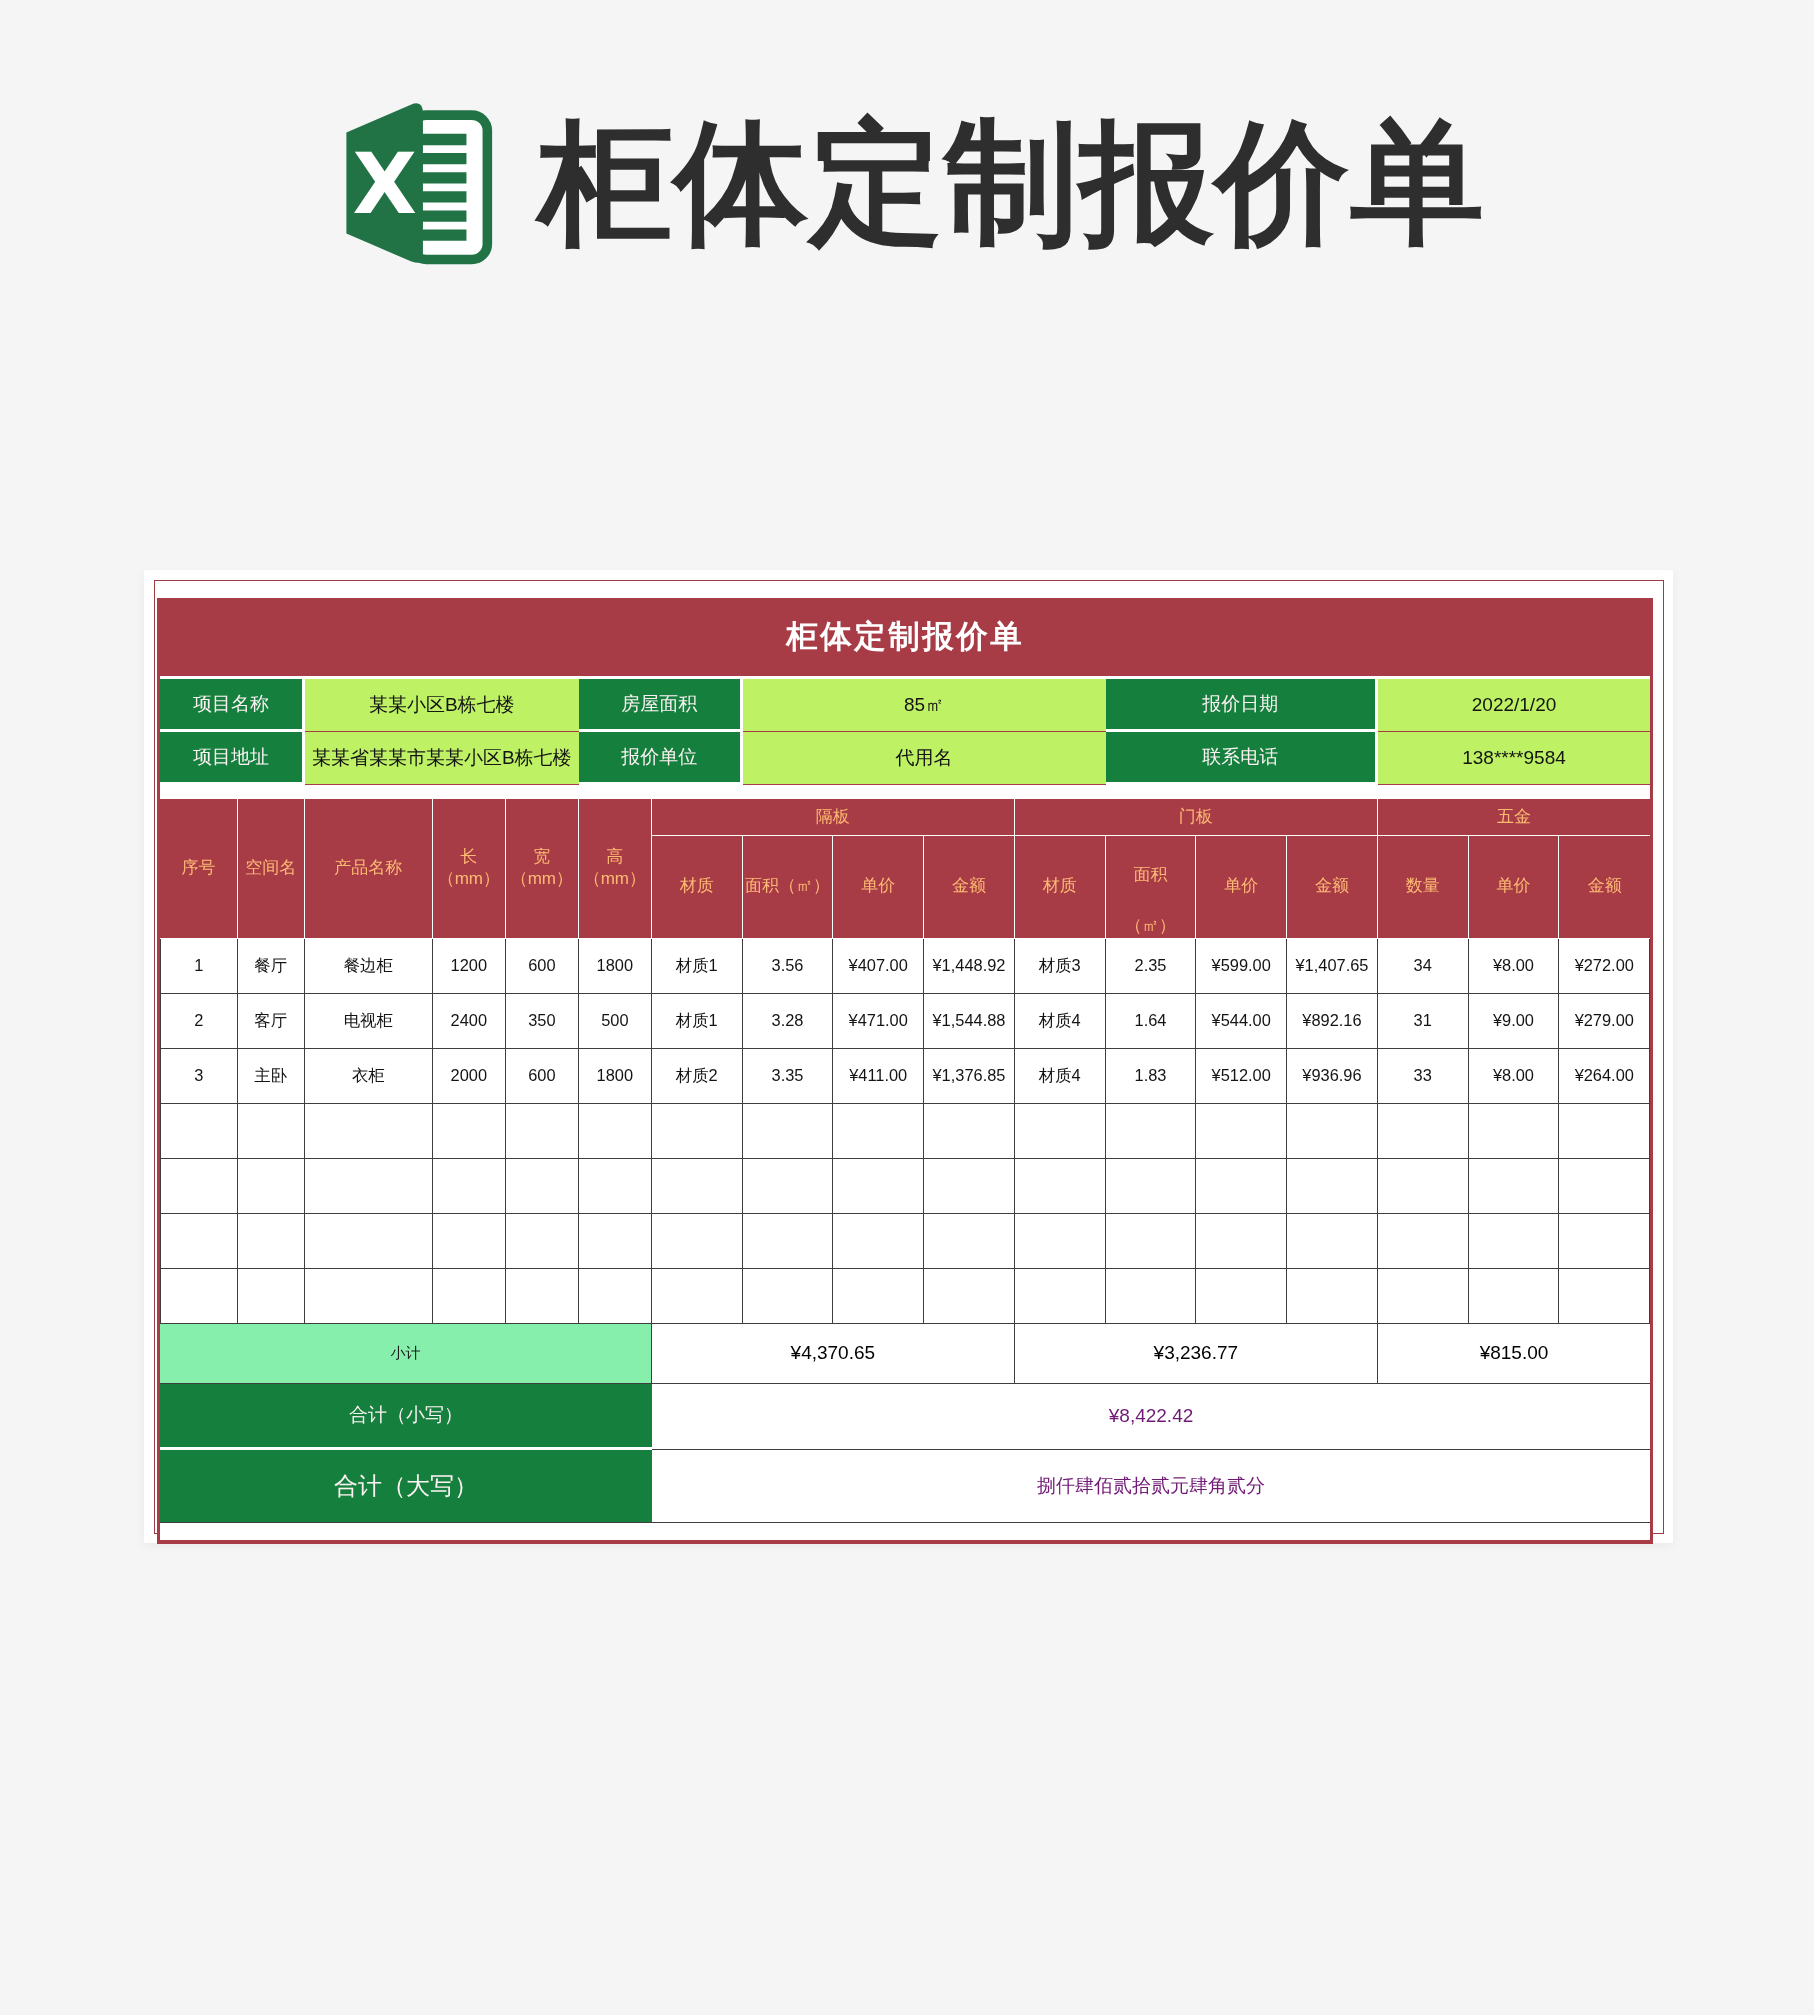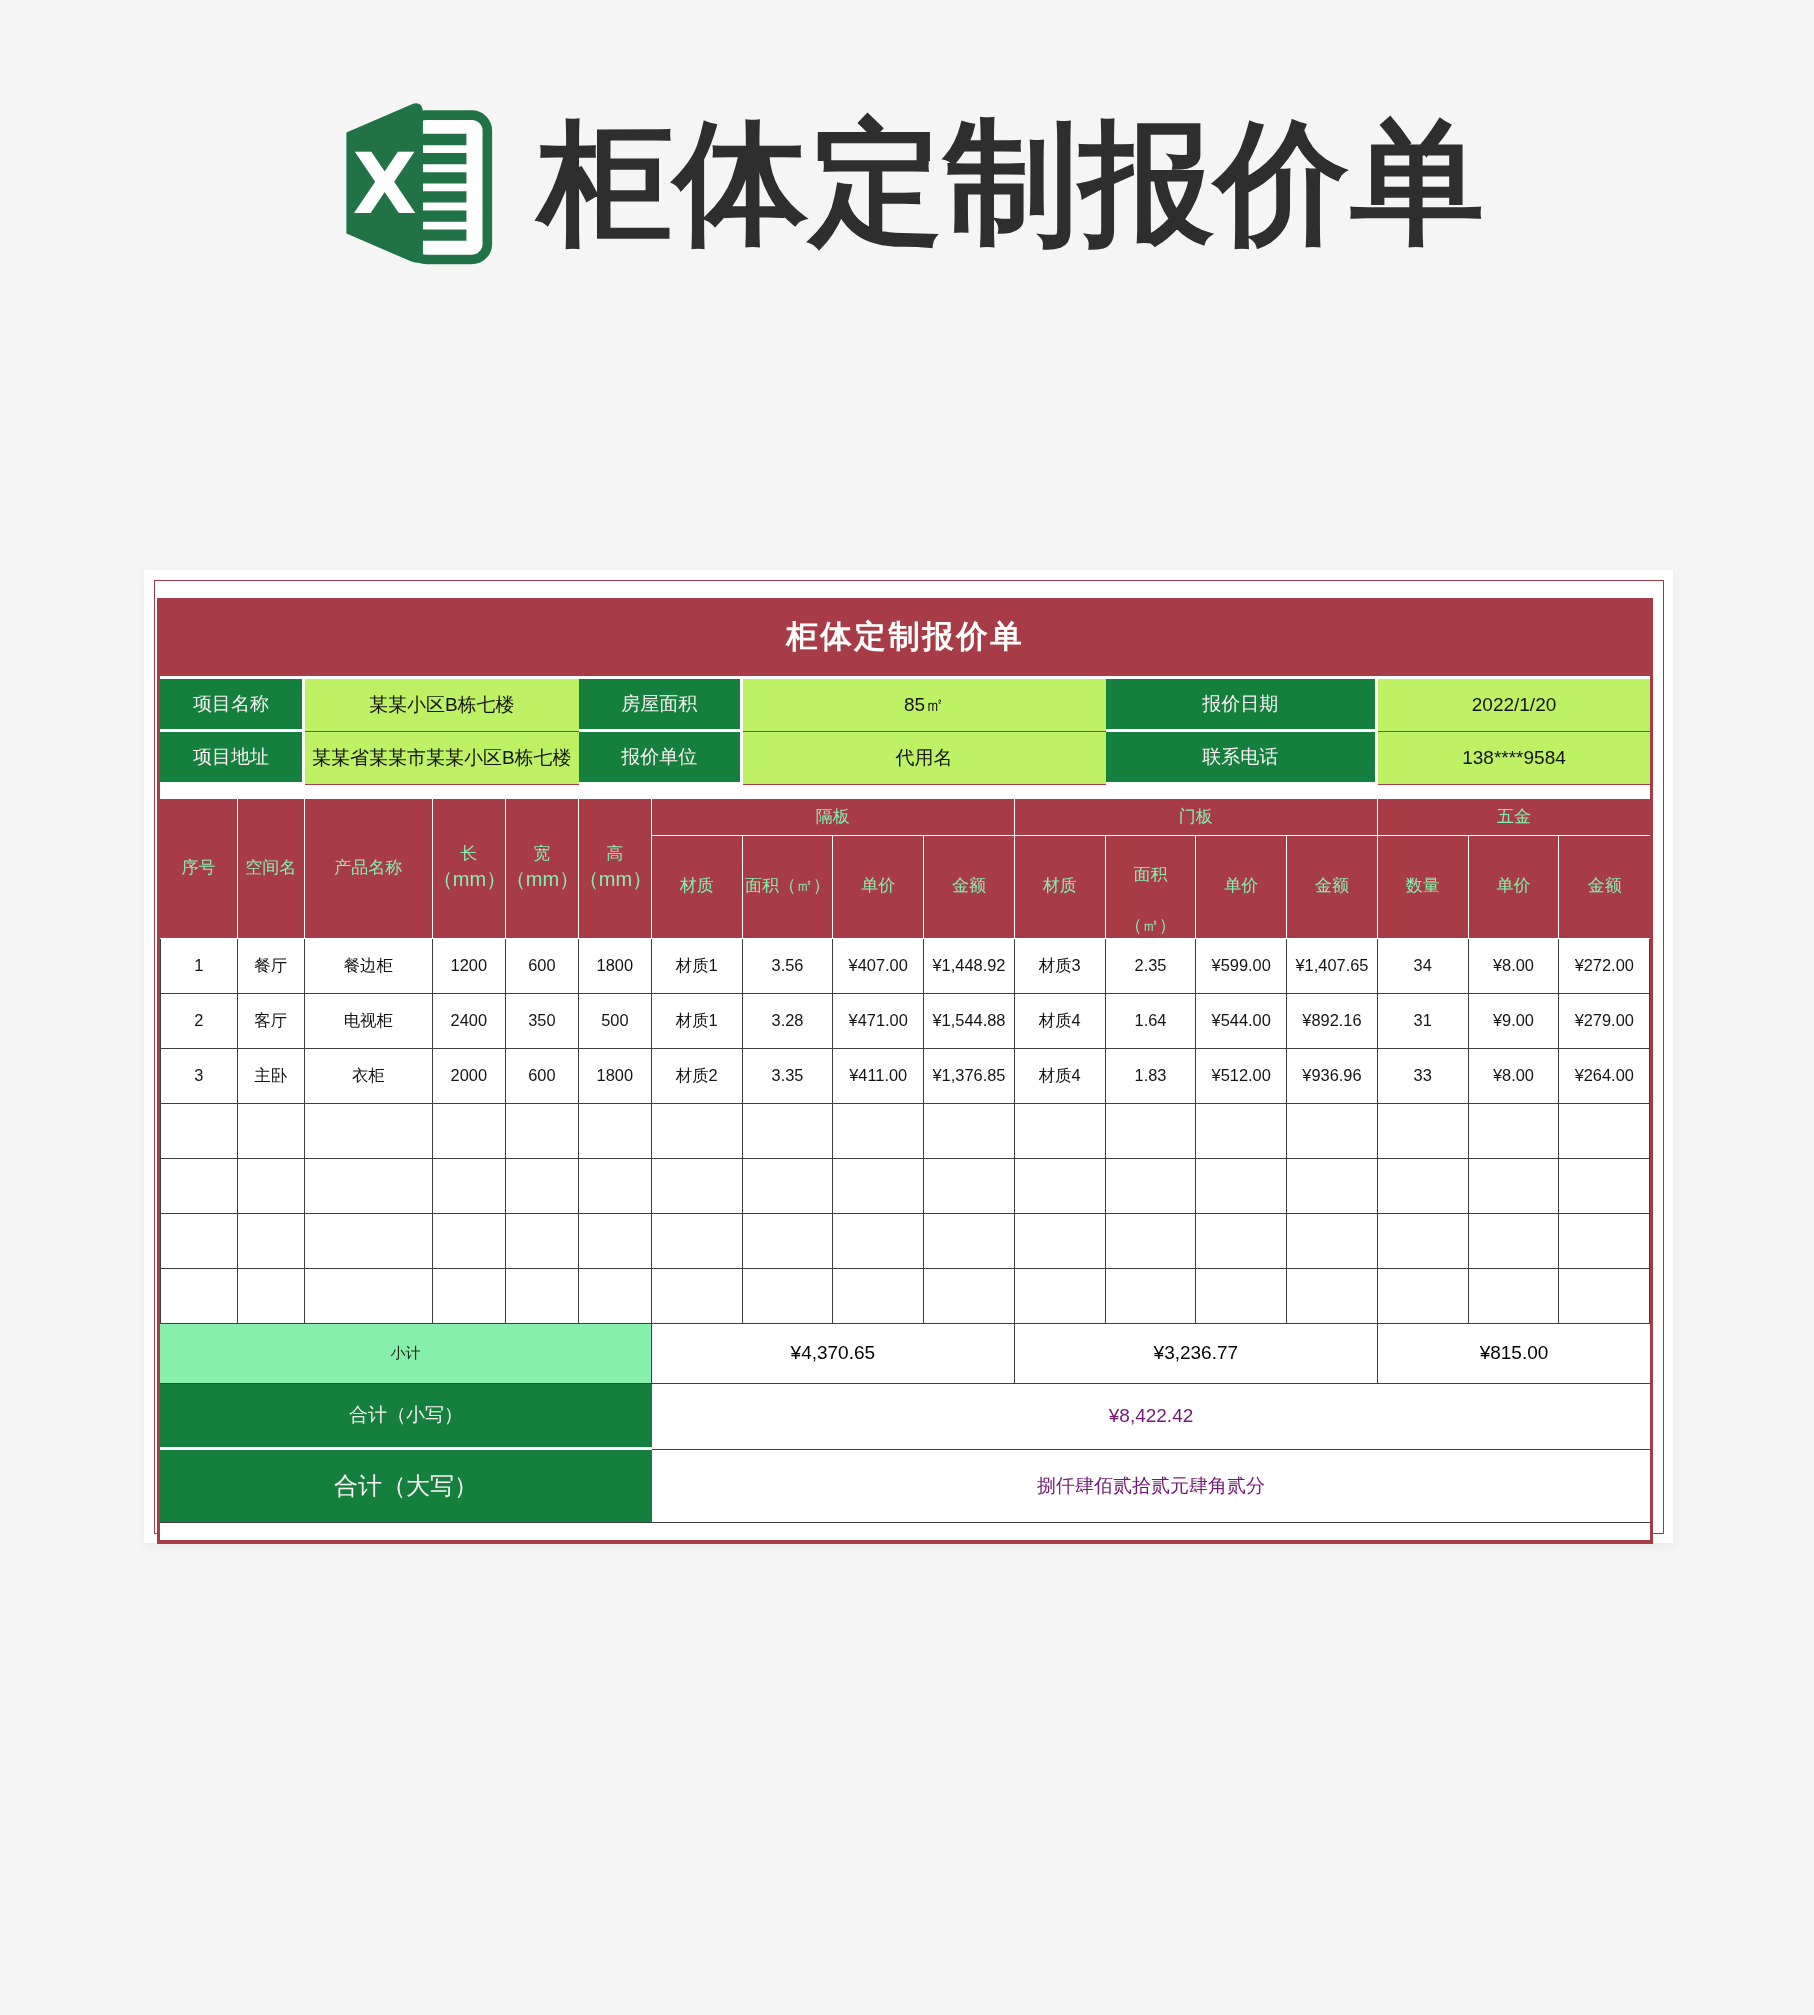--- a/index.html
+++ b/index.html
@@ -45,27 +45,27 @@
     background:#15803d;color:#fbf2f3;font-size:19px;
     border-right:3.2px solid #ffffff;border-bottom:3.8px solid #ffffff;
   }
   .info-row td{height:50px;}
   .ivalue{
     background:#bef264;color:#141414;font-size:19px;
     border-bottom:1.9px solid #a83c46;
   }
   .gap-row td{height:14px;background:#ffffff;}
   .hcell{
-    background:#a83c46;color:#86efac;font-size:17px;line-height:1.35;
+    background:#a83c46;color:#fdba74;font-size:17px;line-height:1.35;
     border-right:1.9px solid #ffffff;border-bottom:1.9px solid #ffffff;
   }
   .hcell.lastcol{border-right:none;}
   .ghead td{height:36px;}
   .shead td{height:62px;}
-  .unit{display:block;font-size:20px;}
+  .unit{display:block;font-size:17px;}
   .blk{display:block;margin-top:28px;}
   .d{
     background:#ffffff;color:#141414;font-size:16.4px;
     border-right:1.3px solid #3e3e3e;border-bottom:1.9px solid #3e3e3e;
   }
   .d.first{border-left:1.3px solid #3e3e3e;}
   .datarow td{height:54px;}
   .subtotal-row td{height:59px;}
   .pinklabel{
     background:#86efac;color:#1c1c1c;font-size:15px;

